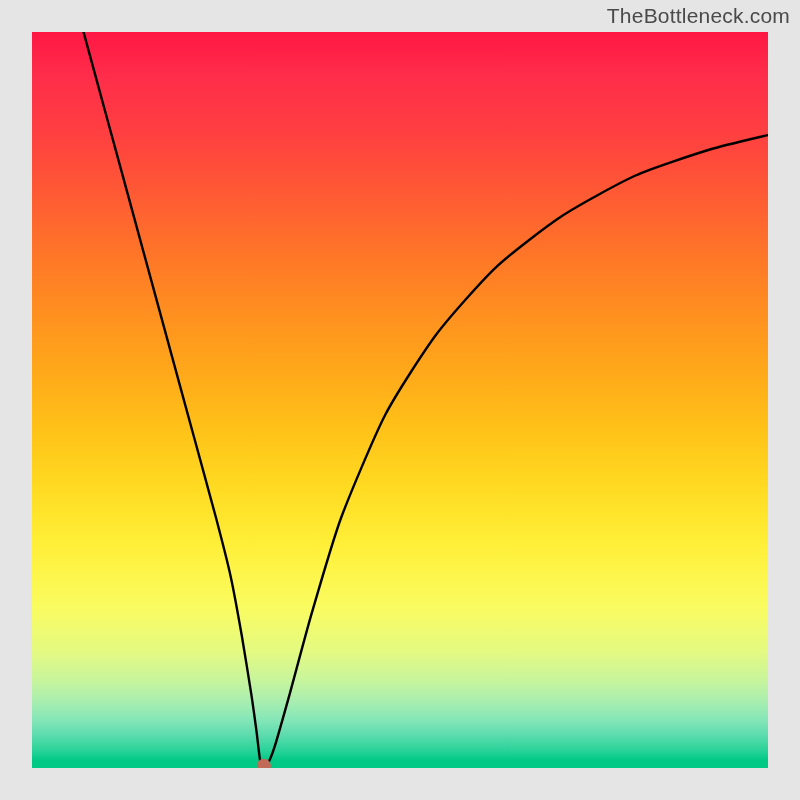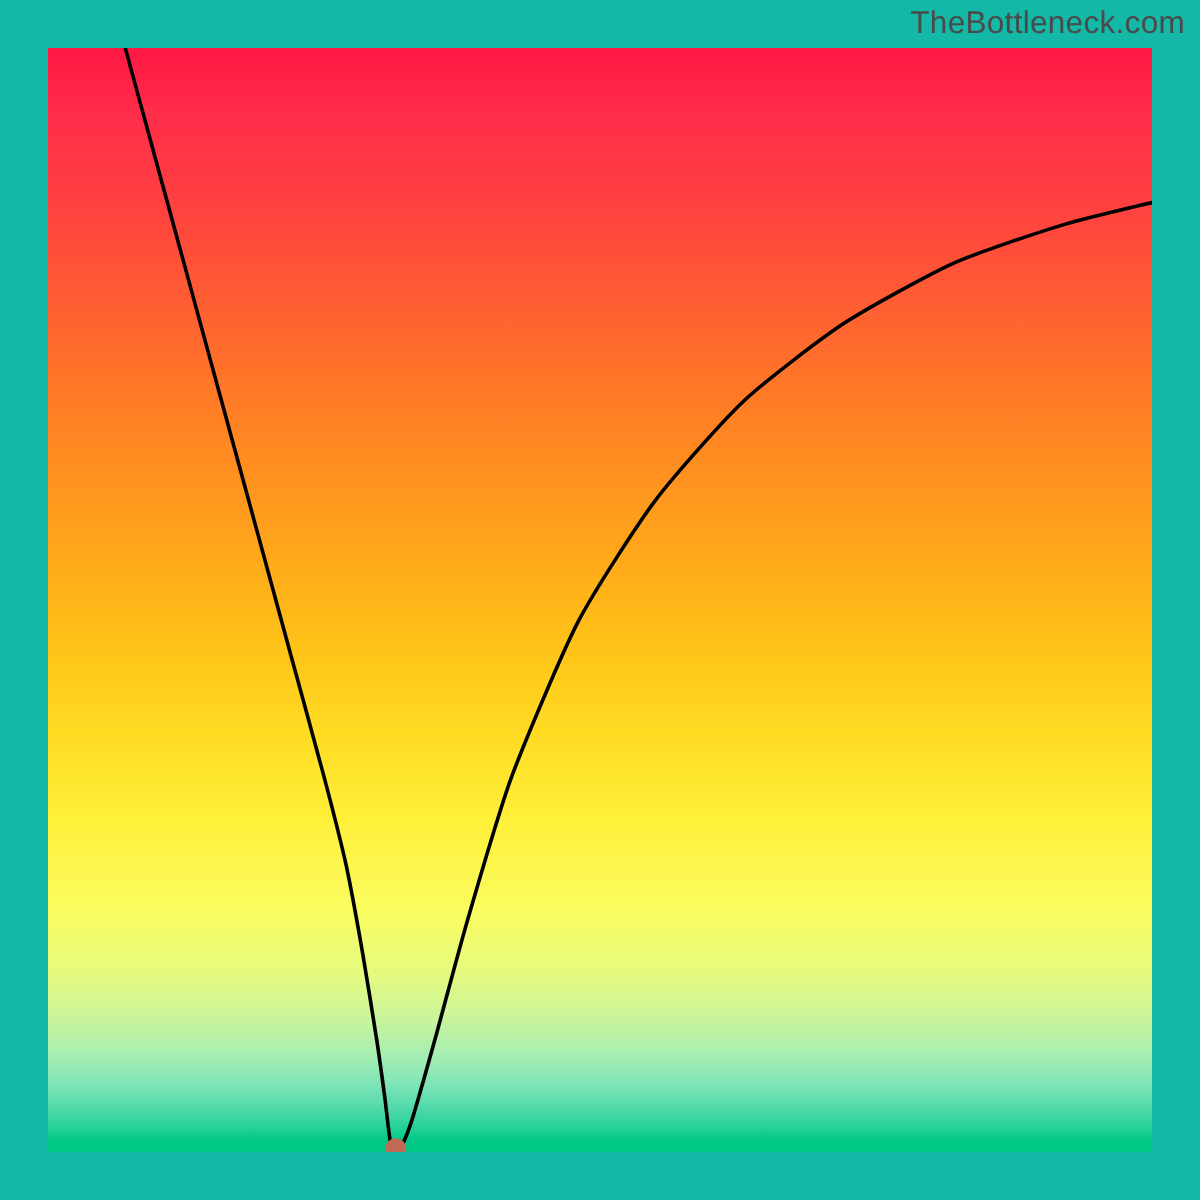--- a/index.html
+++ b/index.html
@@ -8,21 +8,21 @@
     width: 800px;
     height: 800px;
     overflow: hidden;
     background: #000;
     font-family: Arial, Helvetica, sans-serif;
   }
   .container {
     position: relative;
     width: 800px;
     height: 800px;
-    background: #14b8a6;
+    background: #e5e5e5;
     text-align: right;
   }
   .plot-area {
     position: absolute;
     left: 32px;
     top: 32px;
     width: 736px;
     height: 736px;
   }
   .gradient-bg {

